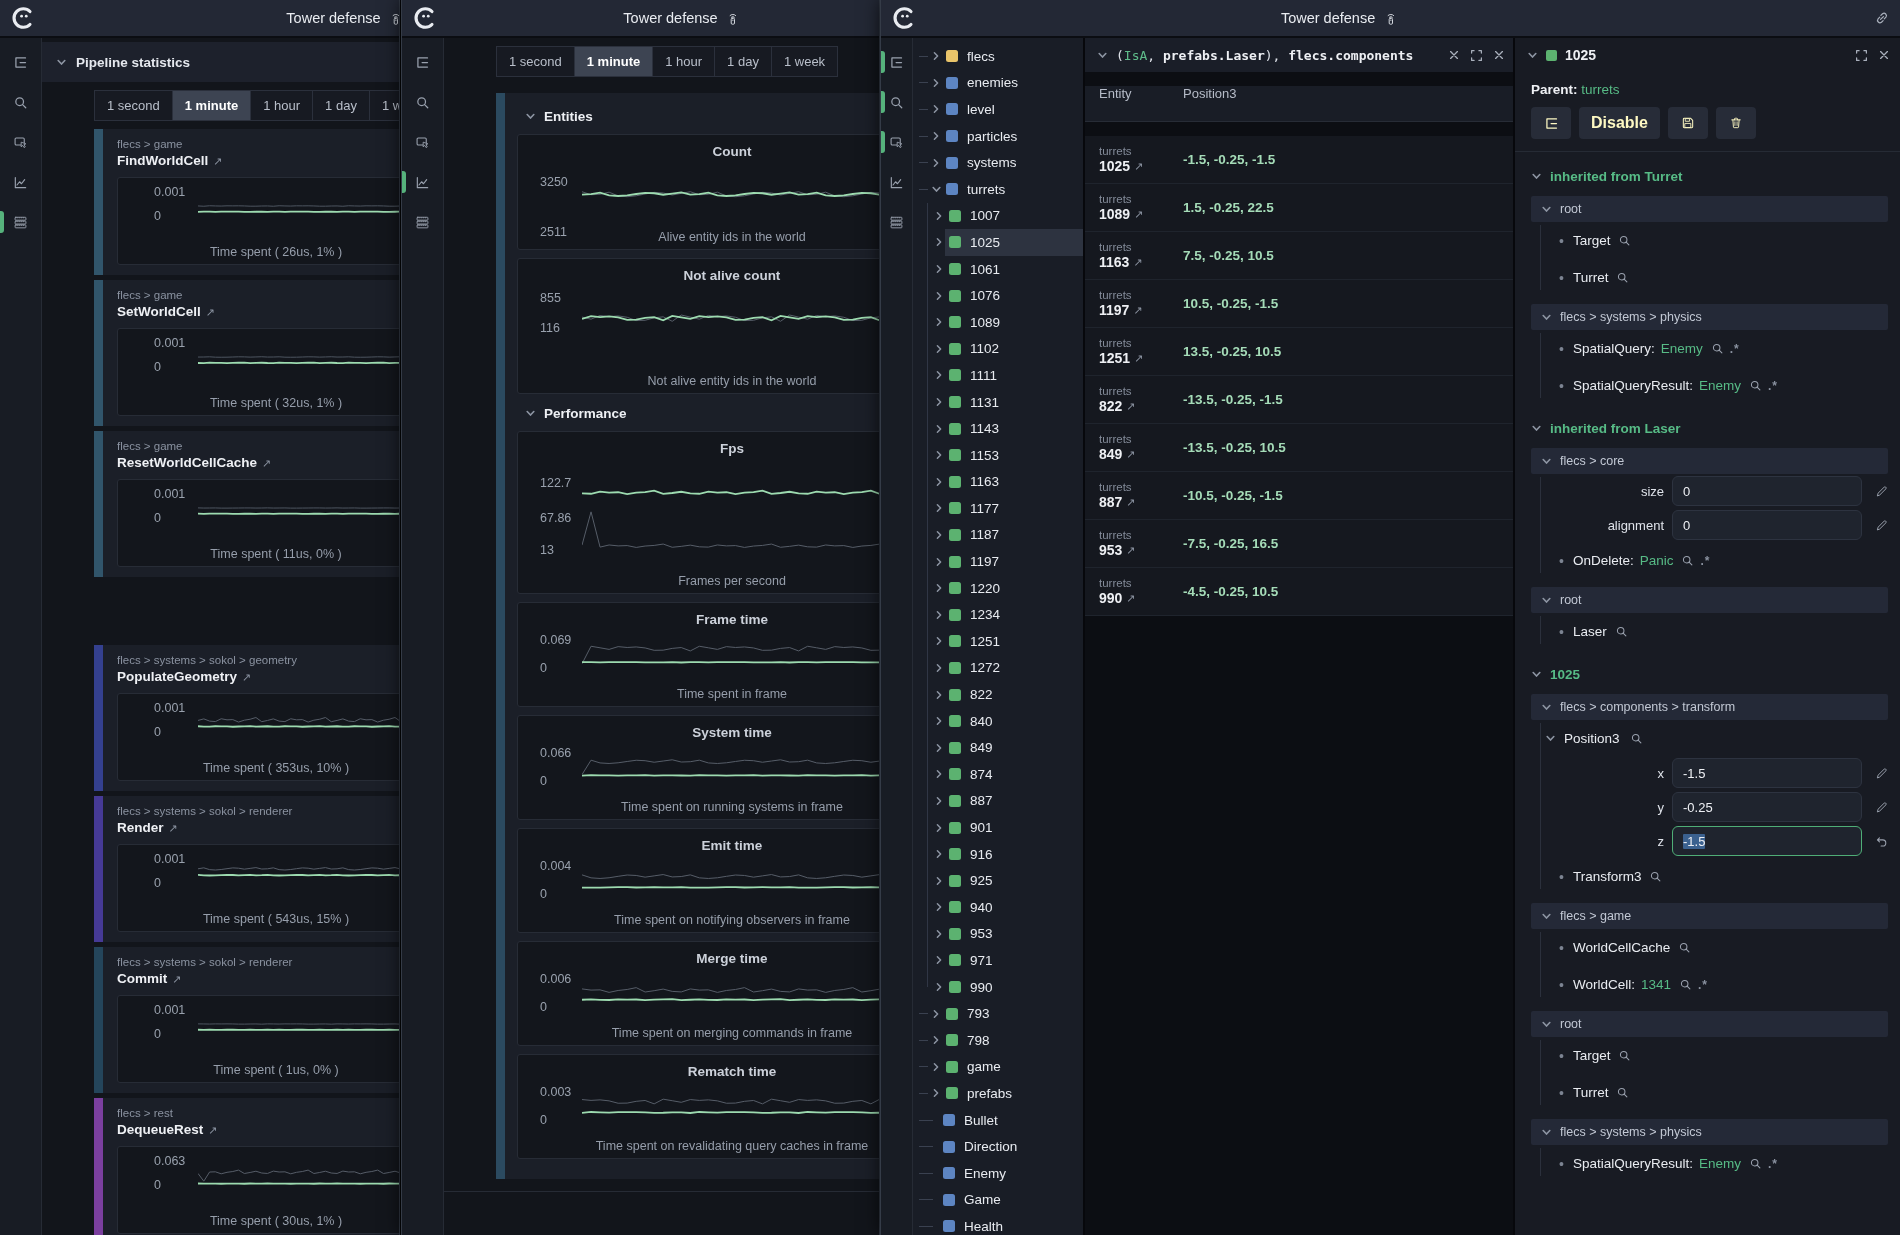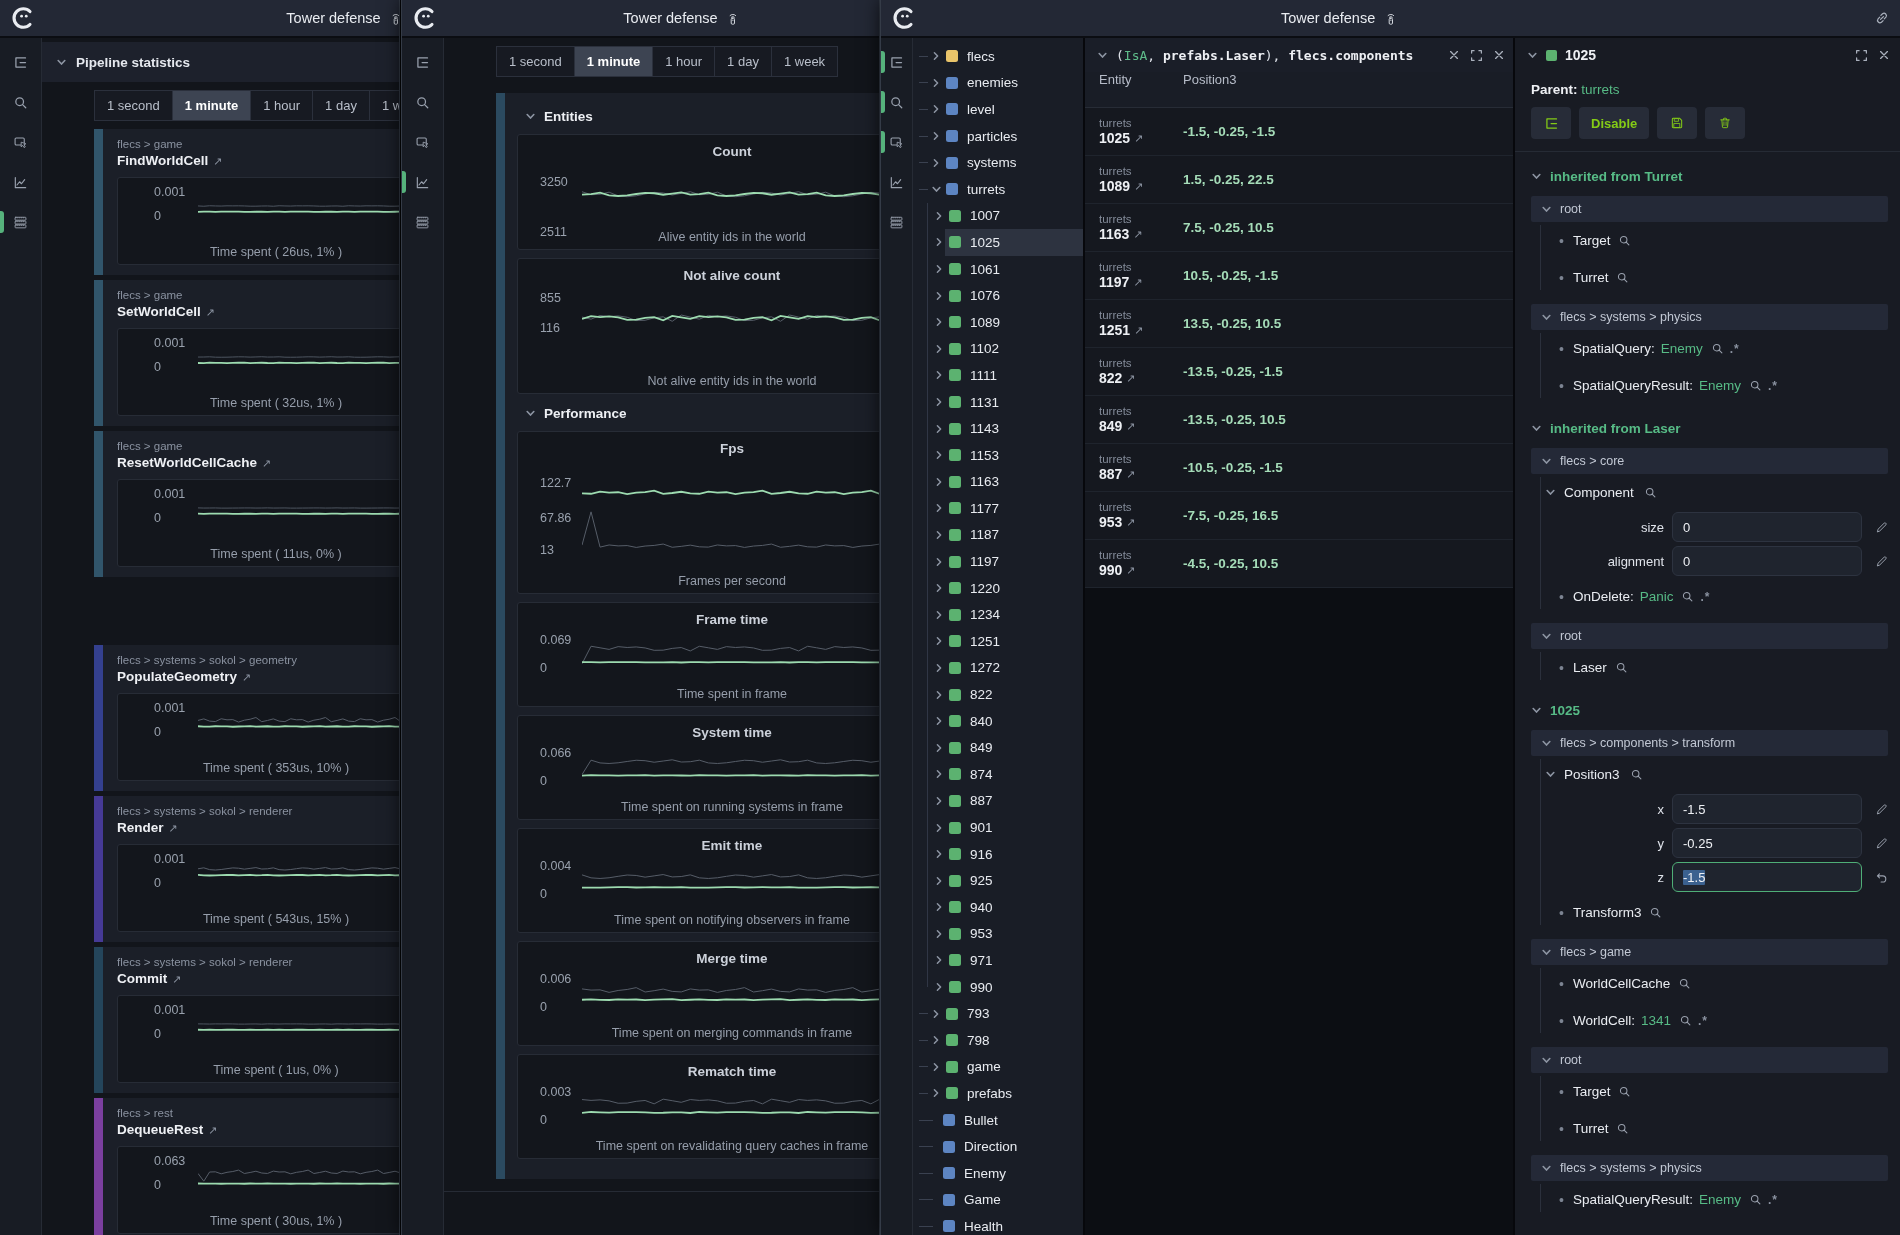--- a/index.html
+++ b/index.html
@@ -59,21 +59,21 @@
   .trow .dash.long{width:14px;flex:0 0 14px;margin-right:6px;}
   .trow .tchev{width:12px;color:#8d95a3;display:flex;justify-content:center;flex:0 0 12px;}
   .trow.d1{padding-left:20px;}
   .trow.d1::before{content:'';position:absolute;left:14px;top:0;bottom:0;width:1px;background:#303645;}
   .trow.d1.last::before{bottom:50%;}
   .rowbody{display:flex;align-items:center;height:100%;flex:1;padding-left:2px;}
   .rowbody.sel{background:#2d3340;}
   .sq{width:12px;height:12px;border-radius:2.5px;margin:0 9px 0 2px;flex:0 0 12px;}
   .tlabel{font-size:13.5px;color:#e8ebf0;white-space:nowrap;}
   
-  .querycol{width:430px;flex:0 0 430px;display:flex;flex-direction:column;border-right:2px solid #07080c;background:#0c0e13;}
+  .querycol{width:430px;flex:0 0 430px;display:flex;flex-direction:column;border-right:2px solid #07080c;background:#0c0e13;gap:14px;}
   .qhead{height:34px;flex:0 0 34px;background:#1a1e28;display:flex;align-items:center;padding:0 8px 0 12px;gap:8px;}
   .qexpr{font-family:"DejaVu Sans Mono", monospace;font-size:13px;color:#dfe3ea;white-space:nowrap;overflow:hidden;flex:1;}
   .qexpr .sg-green{color:#5fbd8b;}
   .qexpr .sg-bold{color:#eef0f4;font-weight:700;}
   .qicons{display:flex;align-items:center;gap:10px;color:#aab1bd;}
   .qicons span{display:flex;cursor:pointer;}
   .qcols{height:36px;flex:0 0 36px;background:#191d26;border-bottom:1px solid #272c36;display:flex;align-items:flex-start;
          padding-left:14px;color:#b6bcc8;font-size:13px;}
   .qcols .c1{width:84px;}
   .qtable{background:#15181f;}
@@ -87,21 +87,21 @@
   .inspcol{flex:1;background:#181b23;display:flex;flex-direction:column;overflow:hidden;}
   .ihead{height:34px;flex:0 0 34px;display:flex;align-items:center;gap:8px;padding:0 10px 0 12px;}
   .ihead .iname{font-weight:700;font-size:14px;color:#eef0f4;flex:1;}
   .isq{width:11px;height:11px;border-radius:2px;background:#5cb270;}
   .insp-body{flex:1;overflow:hidden;padding:2px 12px 0 16px;}
   .iparent{margin-top:8px;font-size:13.5px;}
   .iparent b{color:#eef0f4;}
   .iparent .green{color:#57bb86;}
   .ibtns{display:flex;gap:8px;margin-top:10px;}
   .ibtn{height:32px;min-width:40px;padding:8px 12px;background:#272c38;border-radius:4px;display:flex;align-items:center;
-        justify-content:center;color:#84cc16;font-weight:700;font-size:13px;cursor:pointer;}
+        justify-content:center;color:#fef9c3;font-weight:700;font-size:16px;cursor:pointer;}
   .hr{height:1px;background:#262b35;margin:12px -12px 0 -16px;}
   .igroup{display:flex;align-items:center;gap:8px;margin-top:12px;height:24px;font-weight:700;font-size:13.5px;color:#57bb86;}
   .ibar{margin-top:8px;height:26px;background:#242937;display:flex;align-items:center;gap:8px;padding-left:10px;
         color:#c2c8d4;font-size:12.5px;border-radius:2px;}
   .isection{position:relative;padding-left:28px;}
   .isection::before{content:'';position:absolute;left:9px;top:3px;bottom:6px;width:1px;background:#2b303c;}
   .iitem{height:37px;display:flex;align-items:center;gap:6px;font-size:13.5px;color:#e9ecf1;}
   .bullet{color:#7c8492;margin-right:3px;font-size:14px;}
   .ival{color:#57bb86;}
   .sicon{color:#9aa1ae;display:flex;margin-left:2px;}
@@ -1338,34 +1338,20 @@
                 </div>
                 <div class="ibar">
                   <span class="chev">
                     <svg viewBox="0 0 10 10" width="11" height="11">
                       <path d="M2 3.2l3 3.2 3-3.2" fill="none" stroke="currentColor" stroke-linecap="round" stroke-linejoin="round" stroke-width="1.5"></path>
                     </svg>
                   </span>
                   <span>flecs &gt; core</span>
                 </div>
                 <div class="isection">
-                  <div class="icomp">
-                    <span class="chev">
-                      <svg viewBox="0 0 10 10" width="11" height="11">
-                        <path d="M2 3.2l3 3.2 3-3.2" fill="none" stroke="currentColor" stroke-linecap="round" stroke-linejoin="round" stroke-width="1.5"></path>
-                      </svg>
-                    </span>
-                    <span>Component</span>
-                    <span class="sicon">
-                      <svg viewBox="0 0 16 16" width="13" height="13">
-                        <circle cx="7" cy="7" r="4" fill="none" stroke="currentColor" stroke-linecap="round" stroke-linejoin="round" stroke-width="1.3"></circle>
-                        <path d="M10 10l3.4 3.4" fill="none" stroke="currentColor" stroke-linecap="round" stroke-linejoin="round" stroke-width="1.3"></path>
-                      </svg>
-                    </span>
-                  </div>
                   <div class="ifield">
                     <span class="iflabel">size</span>
                     <span class="ibox">0</span>
                     <span class="fic">
                       <svg viewBox="0 0 16 16" width="13" height="13">
                         <path d="M3 13l.9-3 7.5-7.5a1.1 1.1 0 0 1 1.6 0l.5.5a1.1 1.1 0 0 1 0 1.6L6 12.1z" fill="none" stroke="currentColor" stroke-linecap="round" stroke-linejoin="round" stroke-width="1.2"></path>
                       </svg>
                     </span>
                   </div>
                   <div class="ifield">

